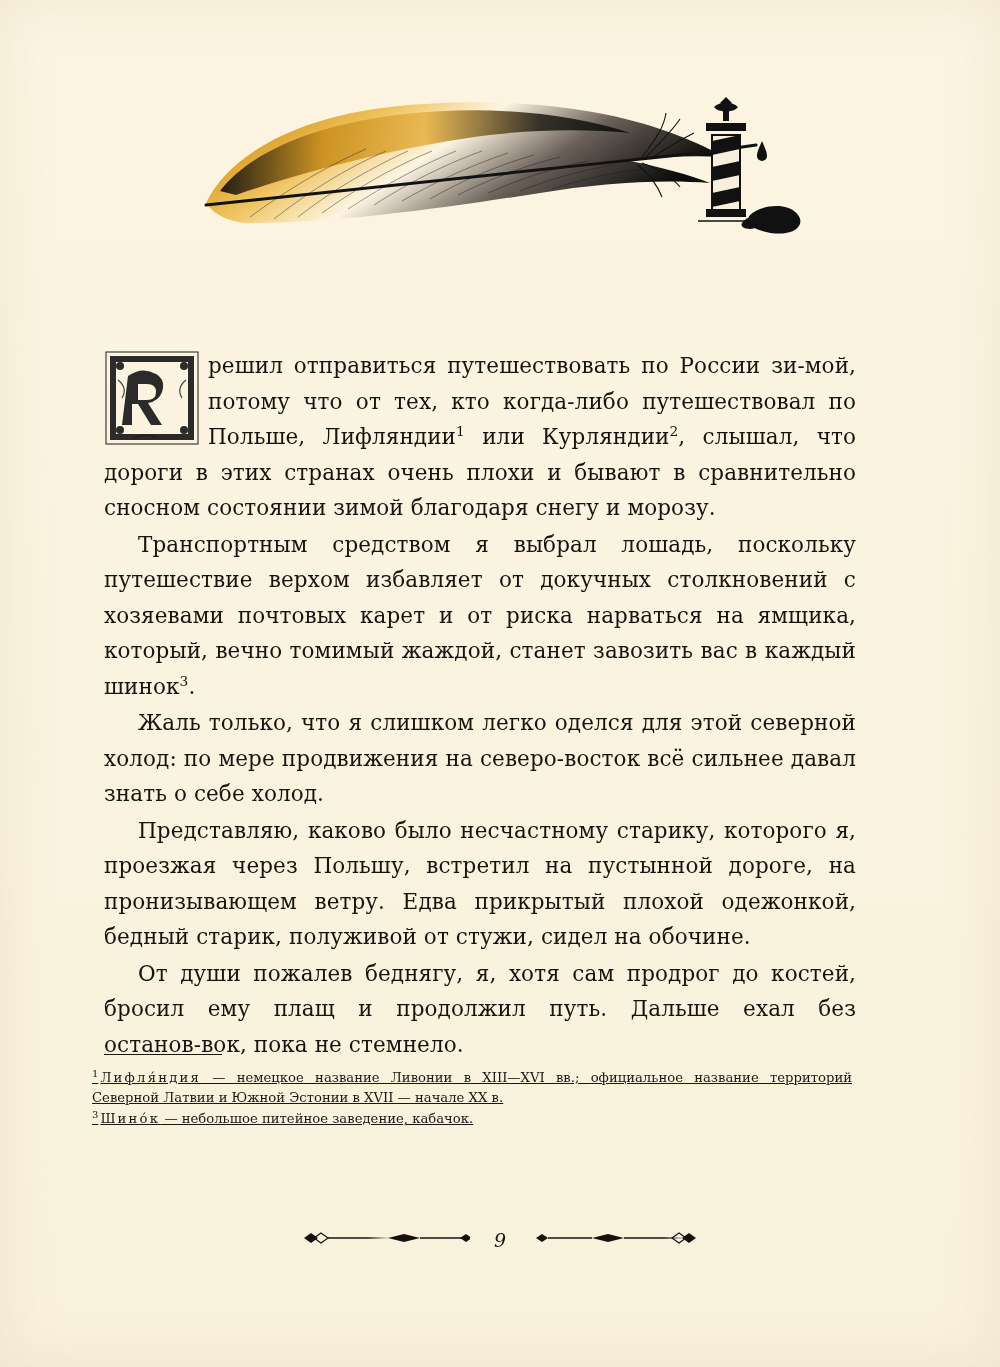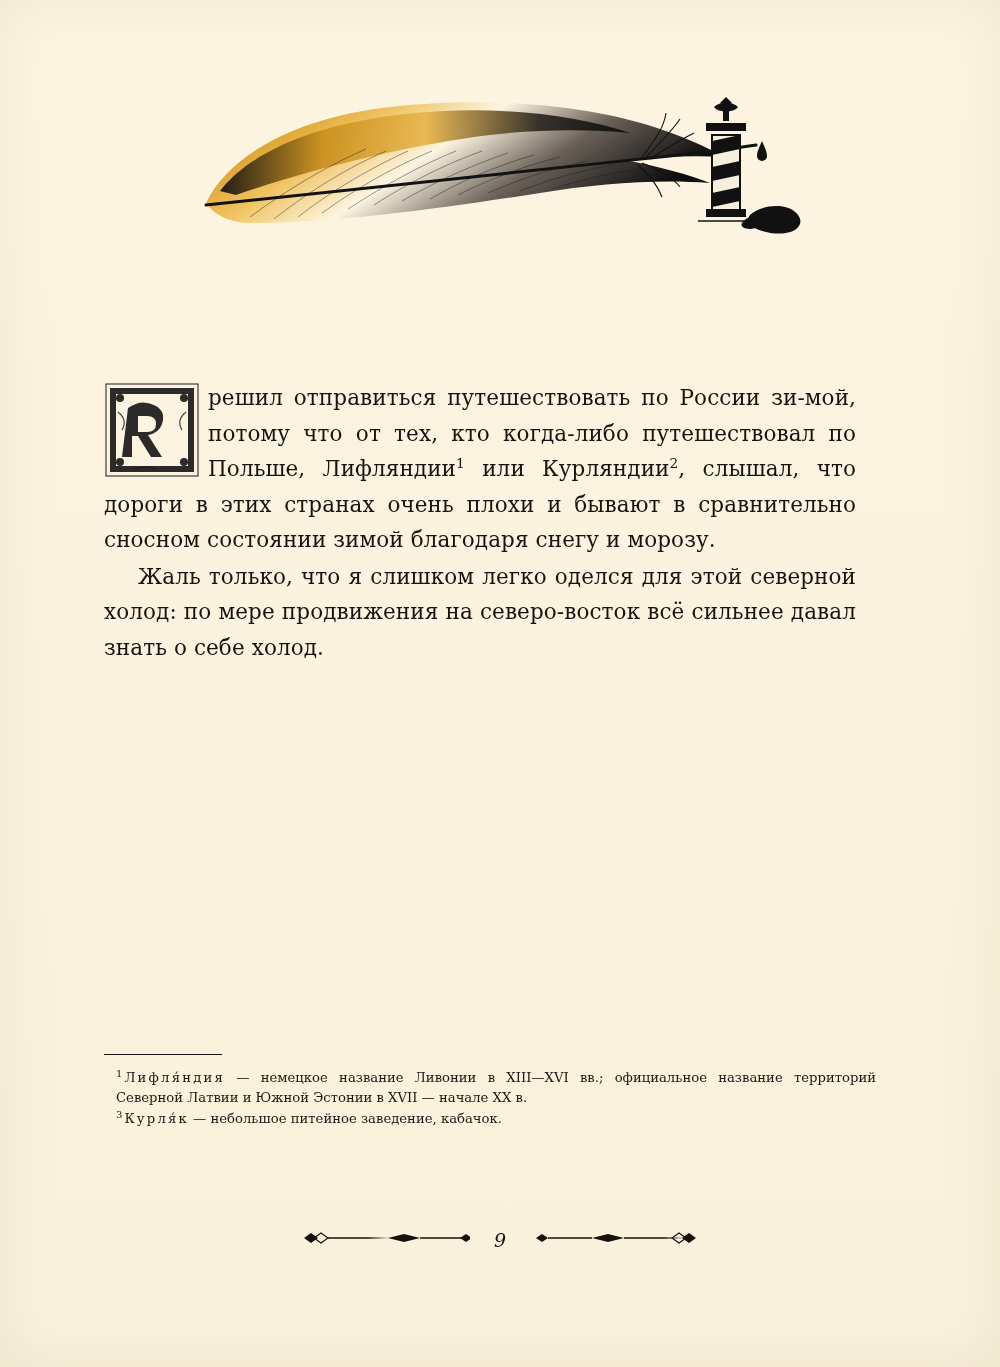--- a/index.html
+++ b/index.html
@@ -55,21 +55,20 @@
     text-indent: 34px;
     letter-spacing: 0.1px;
     color: #161310;
   }
   .para + .para { margin-top: 1px; }
   .para.first { text-indent: 0; }
 
   .dropcap-wrap {
     position: relative;
     min-height: 104px;
-    margin-top: 32px;
   }
   .dropcap {
     float: left;
     width: 96px;
     height: 96px;
     margin: 2px 8px 0 0;
     position: relative;
   }
   .dropcap svg { display: block; }
   .first-lines {
@@ -88,27 +87,28 @@
   .footnote-rule {
     position: absolute;
     left: 104px;
     top: 1054px;
     width: 118px;
     height: 0;
     border-top: 1.4px solid #1b1713;
   }
   .footnotes {
     position: absolute;
-    left: 116px;
+    left: 92px;
     top: 1068px;
     width: 760px;
     font-family: "DejaVu Serif", serif;
     font-size: 13.2px;
     line-height: 19.6px;
     color: #1b1713;
+    text-decoration: underline;
   }
   .fn {
     margin: 0 0 2px 0;
     text-align: justify;
   }
   .fn .num {
     font-size: 10px;
     vertical-align: super;
     line-height: 0;
     margin-right: 2px;
@@ -241,27 +241,30 @@
           <g fill="none" stroke="#1a1a1a" stroke-width="1.2" opacity="0.8">
             <path d="M14 30 q10 8 4 18"></path>
             <path d="M82 30 q-10 8 -4 18"></path>
             <path d="M30 88 q12 -6 24 0"></path>
           </g>
         </svg>
       </span>
       <span class="first-lines">решил отправиться путешествовать по России зи‑мой, потому что от тех, кто когда‑либо путешествовал по Польше, Лифляндии<sup>1</sup> или Курляндии<sup>2</sup>, слышал, что дороги в этих странах очень плохи и бывают в сравнительно сносном состоянии зимой благодаря снегу и морозу.</span>
     </div>
 
+    <p class="para">Транспортным средством я выбрал лошадь, поскольку путешествие верхом избавляет от докучных столкновений с хозяевами почтовых карет и от риска нарваться на ямщика, который, вечно томимый жаждой, станет завозить вас в каждый шинок<sup>3</sup>.</p>
     <p class="para">Жаль только, что я слишком легко оделся для этой северной холод: по мере продвижения на северо‑восток всё сильнее давал знать о себе холод.</p>
+    <p class="para">Представляю, каково было несчастному старику, которого я, проезжая через Польшу, встретил на пустынной дороге, на пронизывающем ветру. Едва прикрытый плохой одежонкой, бедный старик, полуживой от стужи, сидел на обочине.</p>
+    <p class="para">От души пожалев беднягу, я, хотя сам продрог до костей, бросил ему плащ и продолжил путь. Дальше ехал без останов‑вок, пока не стемнело.</p>
   </div>
 
   <div class="footnote-rule"></div>
   <div class="footnotes">
     <p class="fn"><span class="num">1</span><span class="term">Лифля́ндия</span> — немецкое название Ливонии в XIII—XVI вв.; официальное название территорий Северной Латвии и Южной Эстонии в XVII — начале XX в.</p>
-    <p class="fn"><span class="num">3</span><span class="term">Курля́к</span> — небольшое питейное заведение, кабачок.</p>
+    <p class="fn"><span class="num">3</span><span class="term">Шино́к</span> — небольшое питейное заведение, кабачок.</p>
   </div>
 
   <div class="footer">
     <span>
       <svg width="170" height="20" viewBox="0 0 170 20" aria-hidden="true">
         <g fill="#15120e">
           <path d="M4 10 l7 -5 l7 5 l-7 5 z"></path>
           <path d="M14 10 l7 -5 l7 5 l-7 5 z" fill="none" stroke="#15120e" stroke-width="1.2"></path>
           <path d="M28 9.2 h40 l22 0.8 l-22 0.8 h-40 z"></path>
           <path d="M88 10 l16 -4 l16 4 l-16 4 z"></path>

